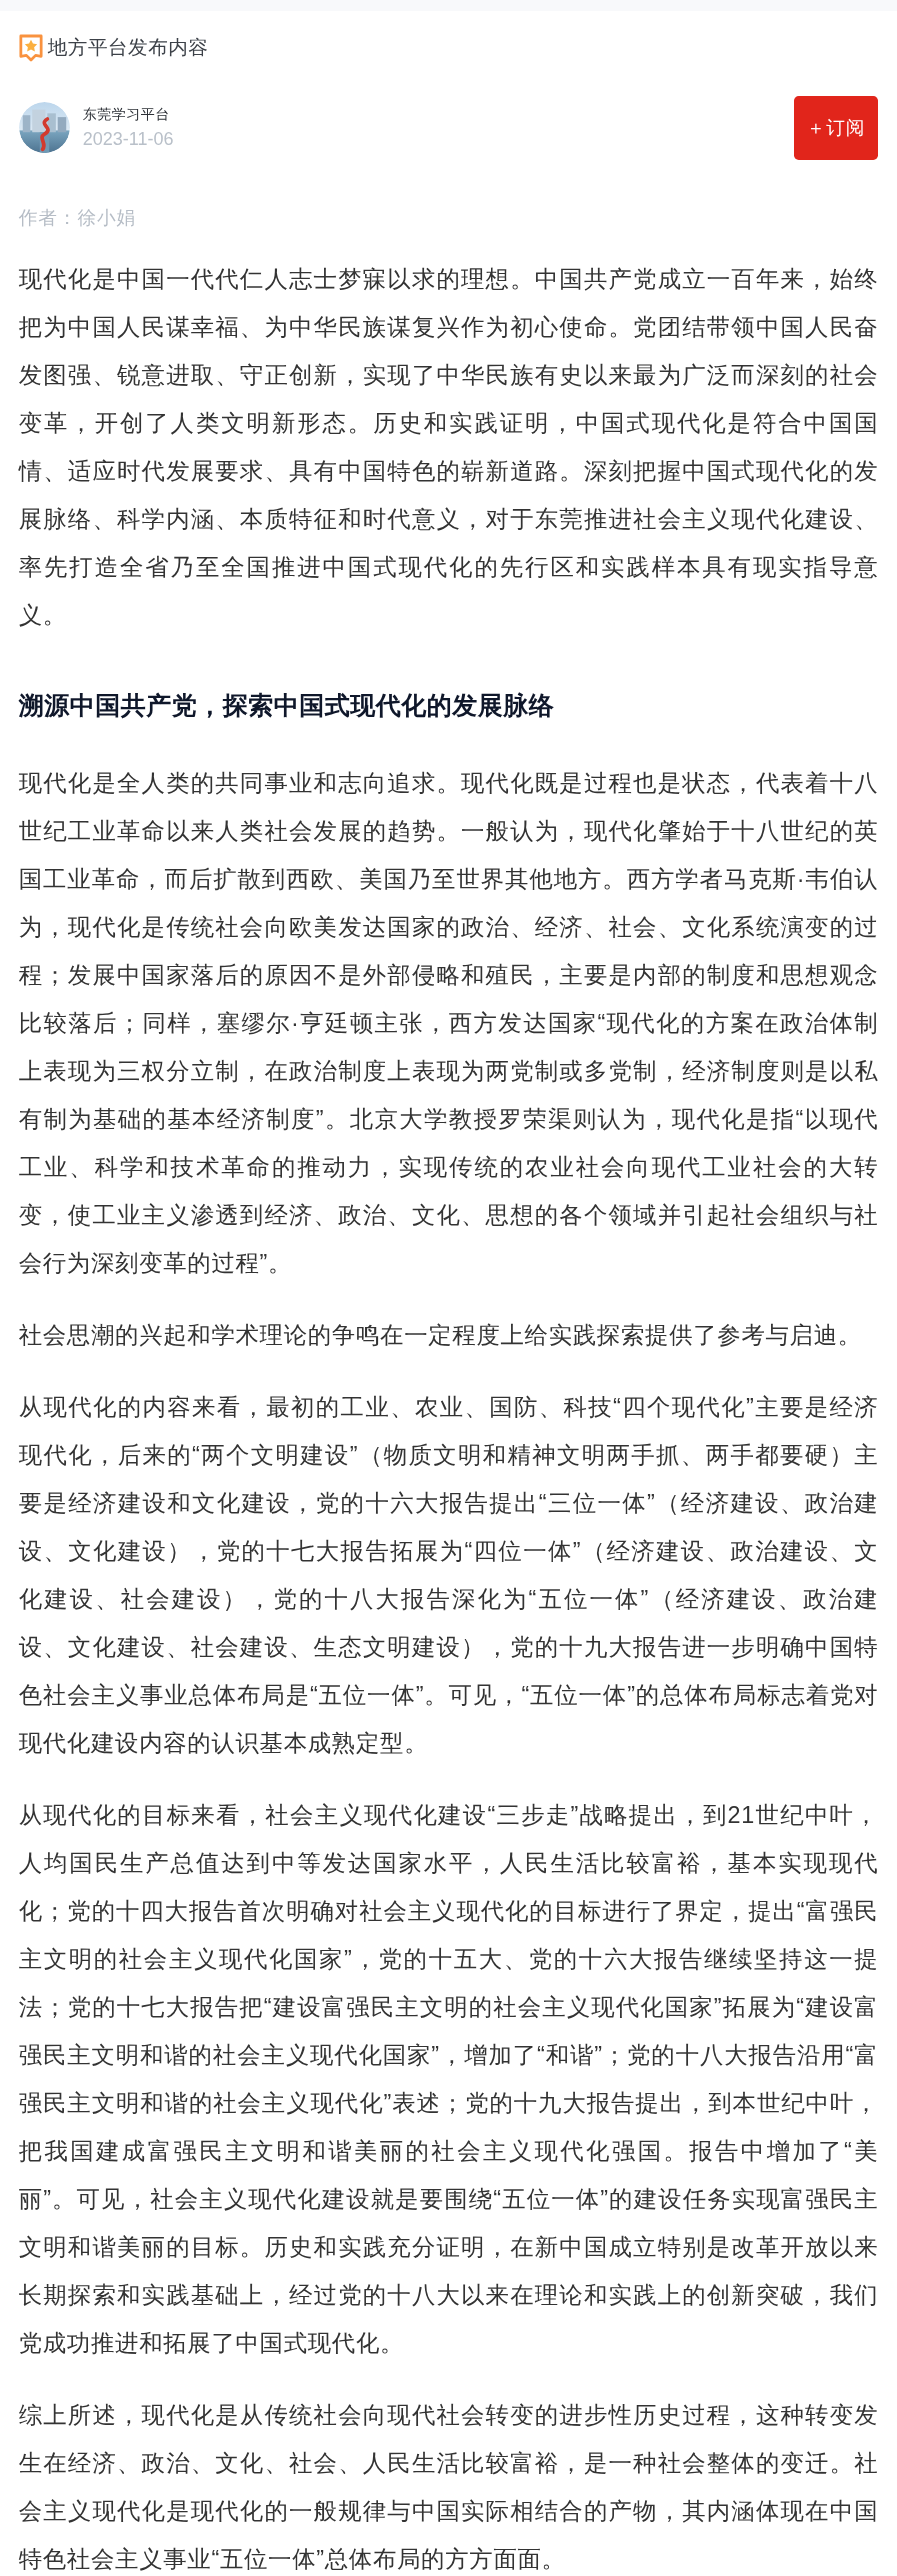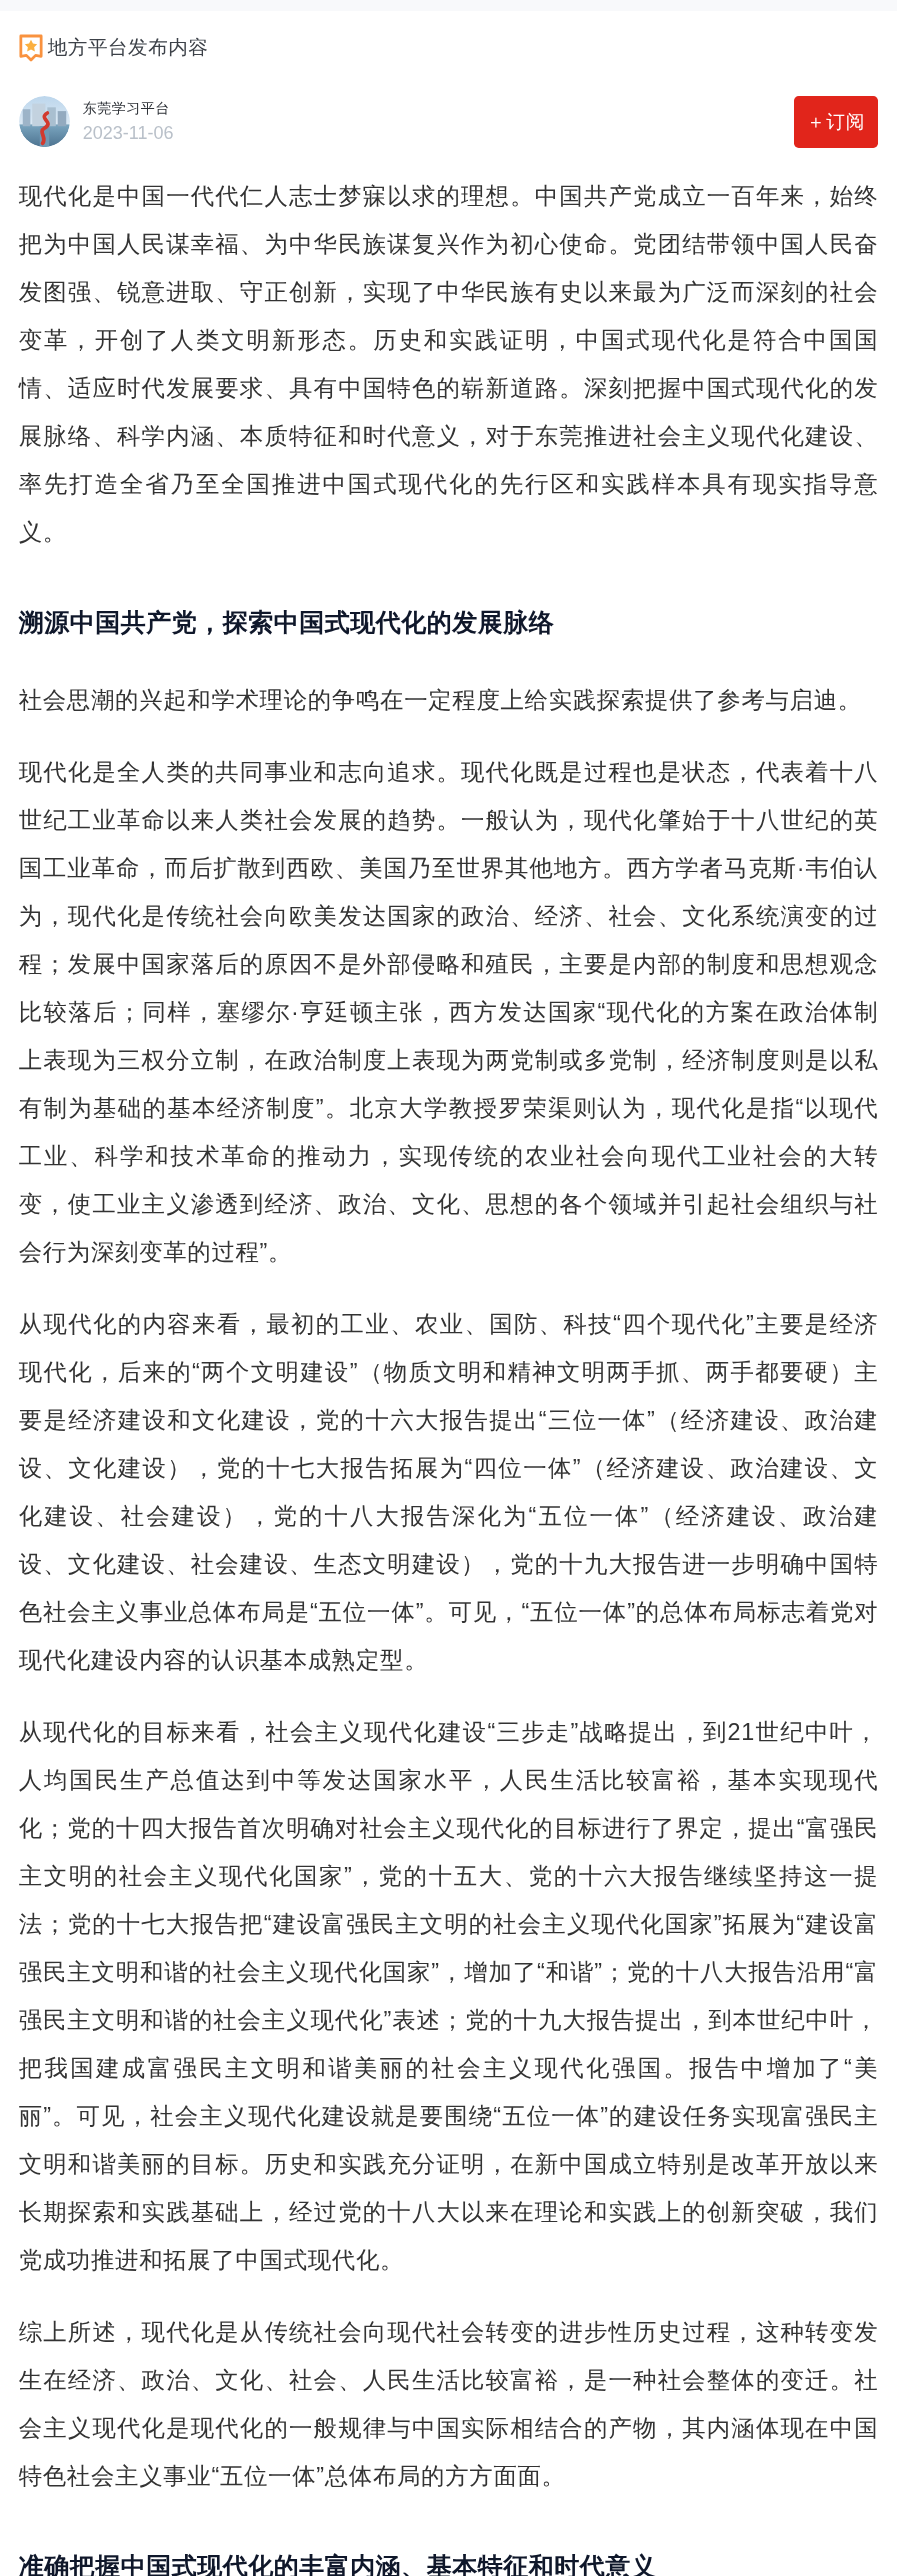--- a/index.html
+++ b/index.html
@@ -48,21 +48,21 @@
   .publisher-meta { margin-left: 13px; flex: 1 1 auto; }
   .publisher-name { font-size: 14px; color: #2c3036; letter-spacing: 0.5px; cursor: pointer; }
   .publisher-date { font-size: 18px; color: #b9c0c9; margin-top: 4.7px; }
   .subscribe-button {
     background: #e1251b;
     color: #ffffff;
     border: none;
     border-radius: 4.7px;
     font-size: 18.7px;
     line-height: 1;
-    padding: 17px 13px;
+    padding: 23px 13px;
     cursor: pointer;
     font-family: inherit;
     letter-spacing: 0.9px;
   }
 
   .author-line {
     margin-top: 45px;
     font-size: 18.7px;
     color: #b6bdc6;
     letter-spacing: 0.9px;
@@ -130,26 +130,27 @@
         </g>
       </svg>
     </div>
     <div class="publisher-meta">
       <div class="publisher-name">东莞学习平台</div>
       <div class="publisher-date">2023-11-06</div>
     </div>
     <button class="subscribe-button">＋订阅</button>
   </div>
 
+  <div class="author-line">作者：徐小娟</div>
 
   <div class="article-body">
     <p>现代化是中国一代代仁人志士梦寐以求的理想。中国共产党成立一百年来，始终把为中国人民谋幸福、为中华民族谋复兴作为初心使命。党团结带领中国人民奋发图强、锐意进取、守正创新，实现了中华民族有史以来最为广泛而深刻的社会变革，开创了人类文明新形态。历史和实践证明，中国式现代化是符合中国国情、适应时代发展要求、具有中国特色的崭新道路。深刻把握中国式现代化的发展脉络、科学内涵、本质特征和时代意义，对于东莞推进社会主义现代化建设、率先打造全省乃至全国推进中国式现代化的先行区和实践样本具有现实指导意义。</p>
     <h2>溯源中国共产党，探索中国式现代化的发展脉络</h2>
+    <p>现代化是全人类的共同事业和志向追求。现代化既是过程也是状态，代表着十八世纪工业革命以来人类社会发展的趋势。一般认为，现代化肇始于十八世纪的英国工业革命，而后扩散到西欧、美国乃至世界其他地方。西方学者马克斯·韦伯认为，现代化是传统社会向欧美发达国家的政治、经济、社会、文化系统演变的过程；发展中国家落后的原因不是外部侵略和殖民，主要是内部的制度和思想观念比较落后；同样，塞缪尔·亨廷顿主张，西方发达国家“现代化的方案在政治体制上表现为三权分立制，在政治制度上表现为两党制或多党制，经济制度则是以私有制为基础的基本经济制度”。北京大学教授罗荣渠则认为，现代化是指“以现代工业、科学和技术革命的推动力，实现传统的农业社会向现代工业社会的大转变，使工业主义渗透到经济、政治、文化、思想的各个领域并引起社会组织与社会行为深刻变革的过程”。</p>
     <p>社会思潮的兴起和学术理论的争鸣在一定程度上给实践探索提供了参考与启迪。</p>
-    <p>现代化是全人类的共同事业和志向追求。现代化既是过程也是状态，代表着十八世纪工业革命以来人类社会发展的趋势。一般认为，现代化肇始于十八世纪的英国工业革命，而后扩散到西欧、美国乃至世界其他地方。西方学者马克斯·韦伯认为，现代化是传统社会向欧美发达国家的政治、经济、社会、文化系统演变的过程；发展中国家落后的原因不是外部侵略和殖民，主要是内部的制度和思想观念比较落后；同样，塞缪尔·亨廷顿主张，西方发达国家“现代化的方案在政治体制上表现为三权分立制，在政治制度上表现为两党制或多党制，经济制度则是以私有制为基础的基本经济制度”。北京大学教授罗荣渠则认为，现代化是指“以现代工业、科学和技术革命的推动力，实现传统的农业社会向现代工业社会的大转变，使工业主义渗透到经济、政治、文化、思想的各个领域并引起社会组织与社会行为深刻变革的过程”。</p>
     <p>从现代化的内容来看，最初的工业、农业、国防、科技“四个现代化”主要是经济现代化，后来的“两个文明建设”（物质文明和精神文明两手抓、两手都要硬）主要是经济建设和文化建设，党的十六大报告提出“三位一体”（经济建设、政治建设、文化建设），党的十七大报告拓展为“四位一体”（经济建设、政治建设、文化建设、社会建设），党的十八大报告深化为“五位一体”（经济建设、政治建设、文化建设、社会建设、生态文明建设），党的十九大报告进一步明确中国特色社会主义事业总体布局是“五位一体”。可见，“五位一体”的总体布局标志着党对现代化建设内容的认识基本成熟定型。</p>
     <p>从现代化的目标来看，社会主义现代化建设“三步走”战略提出，到21世纪中叶，人均国民生产总值达到中等发达国家水平，人民生活比较富裕，基本实现现代化；党的十四大报告首次明确对社会主义现代化的目标进行了界定，提出“富强民主文明的社会主义现代化国家”，党的十五大、党的十六大报告继续坚持这一提法；党的十七大报告把“建设富强民主文明的社会主义现代化国家”拓展为“建设富强民主文明和谐的社会主义现代化国家”，增加了“和谐”；党的十八大报告沿用“富强民主文明和谐的社会主义现代化”表述；党的十九大报告提出，到本世纪中叶，把我国建成富强民主文明和谐美丽的社会主义现代化强国。报告中增加了“美丽”。可见，社会主义现代化建设就是要围绕“五位一体”的建设任务实现富强民主文明和谐美丽的目标。历史和实践充分证明，在新中国成立特别是改革开放以来长期探索和实践基础上，经过党的十八大以来在理论和实践上的创新突破，我们党成功推进和拓展了中国式现代化。</p>
     <p>综上所述，现代化是从传统社会向现代社会转变的进步性历史过程，这种转变发生在经济、政治、文化、社会、人民生活比较富裕，是一种社会整体的变迁。社会主义现代化是现代化的一般规律与中国实际相结合的产物，其内涵体现在中国特色社会主义事业“五位一体”总体布局的方方面面。</p>
     <h2>准确把握中国式现代化的丰富内涵、基本特征和时代意义</h2>
   </div>
 
 </div>
 
 
 </body></html>

